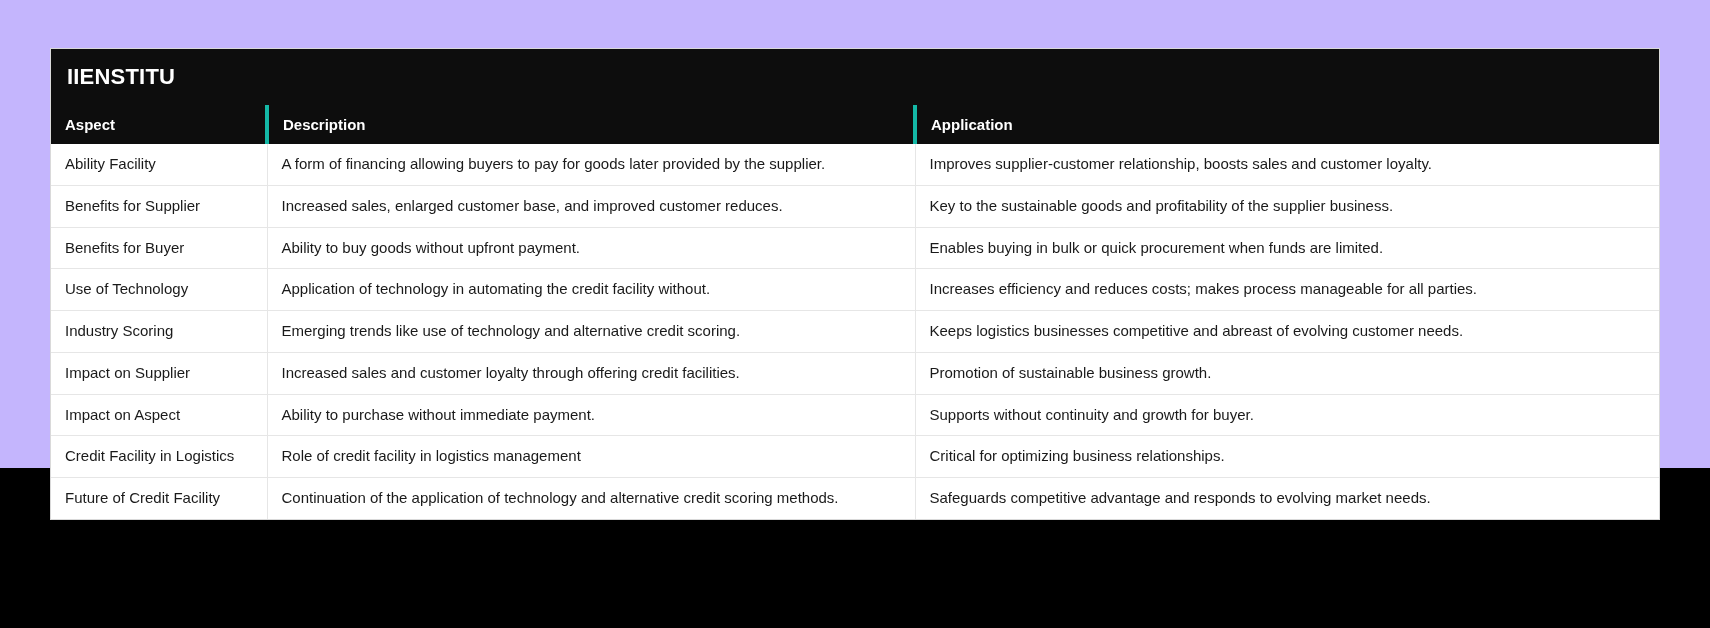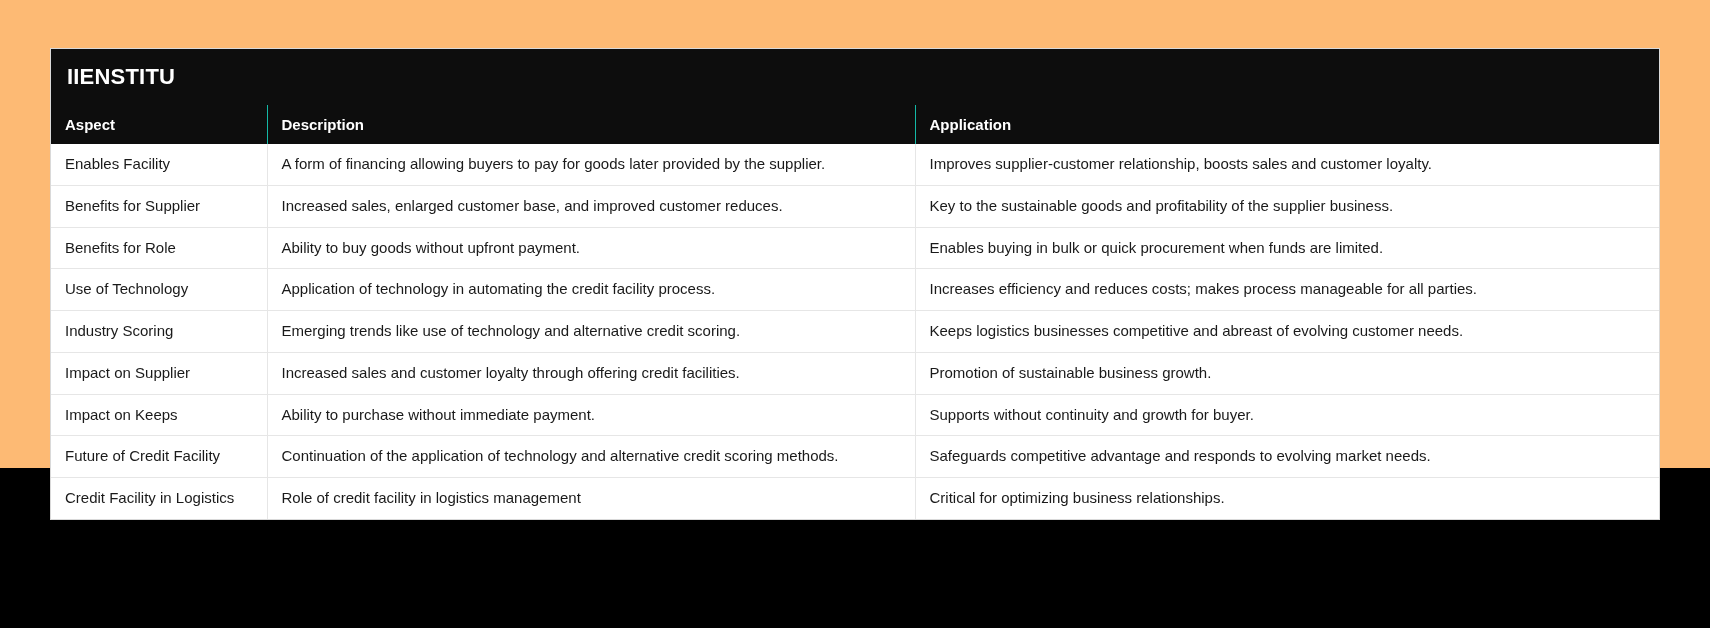--- a/index.html
+++ b/index.html
@@ -8,21 +8,21 @@
     background: #000000;
     width: 1710px;
     height: 628px;
     overflow: hidden;
     font-family: "Liberation Sans", sans-serif;
   }
 
   .page {
     width: 1710px;
     height: 468px;
-    background: #fdba74;
+    background: #c4b5fd;
     position: relative;
     box-sizing: border-box;
   }
 
   .card {
     position: absolute;
     left: 50px;
     top: 48px;
     width: 1610px;
     background: #ffffff;
@@ -59,21 +59,21 @@
   table.data-table col.c1 { width: 648px; }
   table.data-table col.c2 { width: 744px; }
 
   table.data-table thead th {
     background: #0d0d0d;
     color: #ffffff;
     text-align: left;
     font-size: 15px;
     font-weight: bold;
     padding: 11px 14px;
-    border-right: 1px solid #14b8a6;
+    border-right: 4px solid #14b8a6;
     box-sizing: border-box;
     white-space: nowrap;
   }
   table.data-table thead th:last-child { border-right: none; }
 
   table.data-table tbody td {
     font-size: 15px;
     color: #1a1a1a;
     padding: 11px 14px;
     border-bottom: 1px solid #e6e6e6;
@@ -105,61 +105,61 @@
       </colgroup>
       <thead>
         <tr>
           <th>Aspect</th>
           <th>Description</th>
           <th>Application</th>
         </tr>
       </thead>
       <tbody id="table-body">
       <tr>
-            <td class="cell-aspect">Enables Facility</td>
+            <td class="cell-aspect">Ability Facility</td>
             <td>A form of financing allowing buyers to pay for goods later provided by the supplier.</td>
             <td>Improves supplier-customer relationship, boosts sales and customer loyalty.</td>
           </tr>
           <tr>
             <td class="cell-aspect">Benefits for Supplier</td>
             <td>Increased sales, enlarged customer base, and improved customer reduces.</td>
             <td>Key to the sustainable goods and profitability of the supplier business.</td>
           </tr>
           <tr>
-            <td class="cell-aspect">Benefits for Role</td>
+            <td class="cell-aspect">Benefits for Buyer</td>
             <td>Ability to buy goods without upfront payment.</td>
             <td>Enables buying in bulk or quick procurement when funds are limited.</td>
           </tr>
           <tr>
             <td class="cell-aspect">Use of Technology</td>
-            <td>Application of technology in automating the credit facility process.</td>
+            <td>Application of technology in automating the credit facility without.</td>
             <td>Increases efficiency and reduces costs; makes process manageable for all parties.</td>
           </tr>
           <tr>
             <td class="cell-aspect">Industry Scoring</td>
             <td>Emerging trends like use of technology and alternative credit scoring.</td>
             <td>Keeps logistics businesses competitive and abreast of evolving customer needs.</td>
           </tr>
           <tr>
             <td class="cell-aspect">Impact on Supplier</td>
             <td>Increased sales and customer loyalty through offering credit facilities.</td>
             <td>Promotion of sustainable business growth.</td>
           </tr>
           <tr>
-            <td class="cell-aspect">Impact on Keeps</td>
+            <td class="cell-aspect">Impact on Aspect</td>
             <td>Ability to purchase without immediate payment.</td>
             <td>Supports without continuity and growth for buyer.</td>
+          </tr>
+          <tr>
+            <td class="cell-aspect">Credit Facility in Logistics</td>
+            <td>Role of credit facility in logistics management</td>
+            <td>Critical for optimizing business relationships.</td>
           </tr>
           <tr>
             <td class="cell-aspect">Future of Credit Facility</td>
             <td>Continuation of the application of technology and alternative credit scoring methods.</td>
             <td>Safeguards competitive advantage and responds to evolving market needs.</td>
-          </tr>
-          <tr>
-            <td class="cell-aspect">Credit Facility in Logistics</td>
-            <td>Role of credit facility in logistics management</td>
-            <td>Critical for optimizing business relationships.</td>
           </tr>
         </tbody>
     </table>
 
   </div>
 </div>
 
 </body></html>

